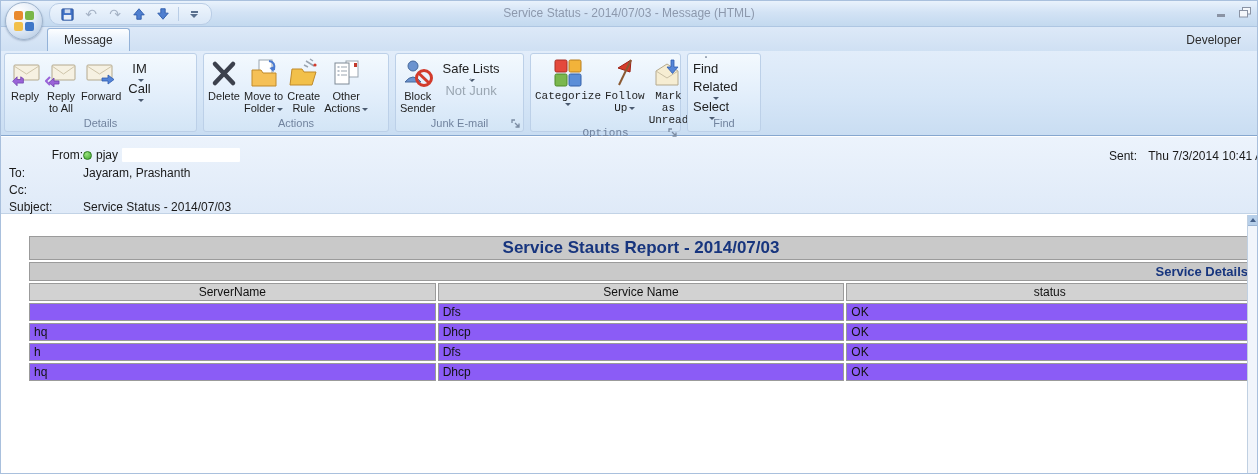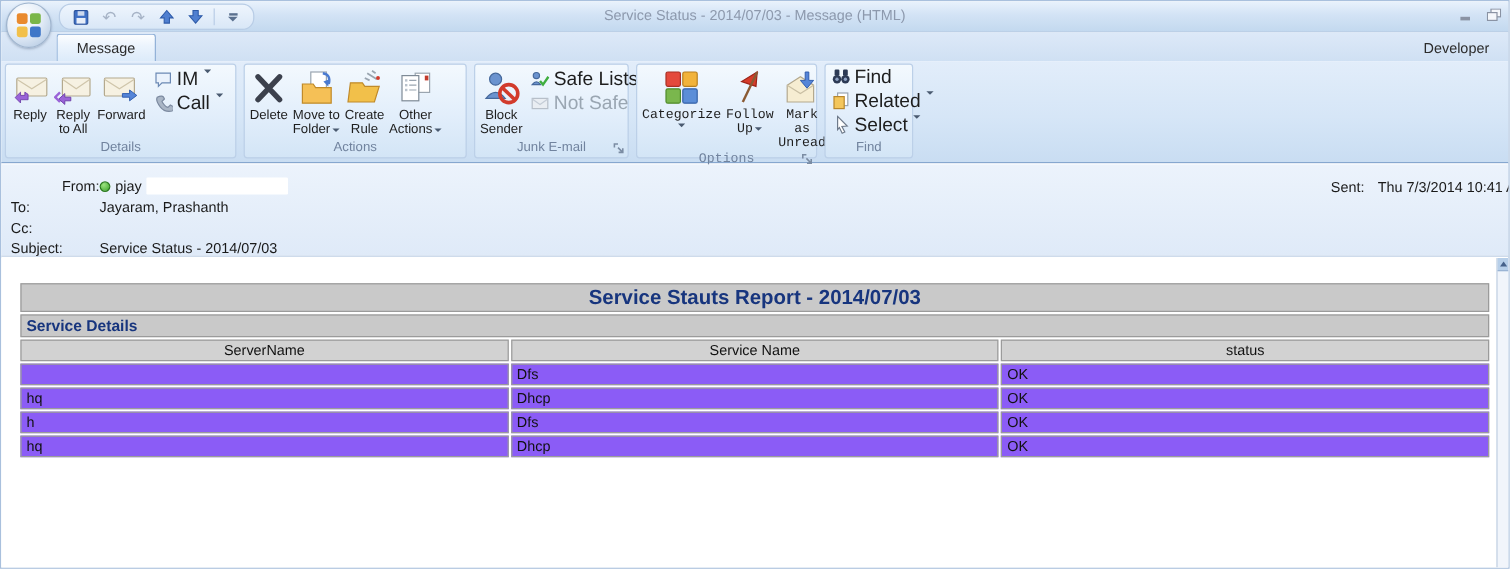--- a/index.html
+++ b/index.html
@@ -50,22 +50,22 @@
   .ribbon-inner { display:flex; padding:2px 0 0 3px; }
   .rgroup { height:79px; border:1px solid #bcd0e8; border-radius:3px; margin-right:6px;
     background:linear-gradient(#f3f9fe,#e2eefb 55%,#d3e5f6); display:flex; flex-direction:column; }
   .rgroup-content { flex:1; display:flex; align-items:flex-start; padding:2px 2px 0 2px; }
   .rgroup-label { height:15px; font-size:11px; color:#71839e; text-align:center; line-height:14px; position:relative; }
   .launcher { position:absolute; right:2px; bottom:2px; width:11px; height:11px; }
 
   .btn-large { display:flex; flex-direction:column; align-items:center; padding:1px 2px 0;
     border-radius:3px; font-size:11px; line-height:12px; color:#1e1e1e; text-align:center; }
   .btn-large .ico32 { width:32px; height:32px; margin-bottom:1px; }
-  .btn-small { display:flex; gap:3px; font-size:16px; color:#1e1e1e;
-    height:20px; padding:0 3px; border-radius:2px; white-space:nowrap; }
+  .btn-small { display:flex; align-items:center; gap:3px; font-size:13px; color:#1e1e1e;
+    height:20px; padding:0 3px; border-radius:2px; white-space:nowrap;flex-direction:column; }
   .btn-small .ico16 { width:16px; height:16px; }
   .btn-small.disabled { color:#9aa6b2; }
   .stack-col { display:flex; flex-direction:column; justify-content:flex-start; margin-left:2px; padding-top:2px; }
 
   .dd { display:inline-block; width:0; height:0; border-left:3px solid transparent;
     border-right:3px solid transparent; border-top:3px solid #4a5a70; margin-left:2px; vertical-align:middle; }
   .dd-line { display:block; margin:1px auto 0; }
 
   
   .g-respond { width:193px; } .g-actions { width:186px; } .g-junk { width:129px; }
@@ -76,25 +76,25 @@
     background:linear-gradient(#ecf3fc,#dfeaf8); border-bottom:1px solid #c2d3e6; }
   .hdr-row { position:absolute; left:8px; font-size:12px; color:#1a1a1a; display:flex; }
   .hdr-label { width:74px; }
   .hdr-value { display:flex; align-items:center; gap:4px; }
   .presence { width:9px; height:9px; border-radius:50%; background:radial-gradient(circle at 35% 30%, #9be37f, #3da52c); border:1px solid #2c7a1f; }
   .redact { display:inline-block; width:118px; height:14px; background:#ffffff; border-radius:1px; }
   .sent-line { position:absolute; top:12px; left:1108px; font-size:12px; color:#1a1a1a; white-space:nowrap; }
   .sent-label { margin-right:8px; }
 
   
-  .mail-body { position:absolute; top:214px; left:0; right:0; bottom:0; background:#fff; }
+  .mail-body { position:absolute; top:214px; left:0; right:0; bottom:0; background:#fff;padding-left:12px; }
   .report { margin:19px 16px 0 14px; border-collapse:separate; border-spacing:2px; width:1228px; table-layout:fixed; }
   .report td { border:1px solid #9b9b9b; font-size:12px; color:#111; padding:1px 4px; overflow:hidden; white-space:nowrap; }
   td.banner-title { background:#c9c9c9; text-align:center; font-size:17px; font-weight:bold; color:#17357e; height:24px; }
-  td.banner-sub { background:#c9c9c9; text-align:left; font-size:13px; font-weight:bold; color:#17357e; height:16px; }
+  td.banner-sub { background:#c9c9c9; text-align:right; font-size:13px; font-weight:bold; color:#17357e; height:16px; }
   td.colhead { background:#d2d2d2; text-align:center; height:14px; }
   td.cell { background:#8b5cf6; height:14px; }
   .col-server { width:124px; } .col-service { width:612px; } .col-status { width:488px; }
 
   
   .vscroll { position:absolute; top:214px; right:0; width:10px; bottom:0;
     background:#f1f5fb; border-left:1px solid #c0d0e2; }
   .vscroll-up { height:11px; background:#b7cfe9; border-bottom:1px solid #9ab4d4;
     display:flex; align-items:center; justify-content:center; }
   .vscroll-up::after { content:""; width:0; height:0; border-left:3px solid transparent;
@@ -274,21 +274,21 @@
                   <path d="M8 9.5 l2.5 3 L15 6" fill="none" stroke="#3fae3f" stroke-width="2"></path>
                 </svg>
               <span>Safe Lists</span>
                 <span class="dd"></span>
             </div>
             <div class="btn-small disabled">
               <svg class="ico16" viewBox="0 0 16 16">
                   <rect x="1.5" y="4" width="13" height="8.5" fill="#e9edf2" stroke="#b7bfc9"></rect>
                   <path d="M1.5 4.5 L8 9 L14.5 4.5" fill="none" stroke="#c4ccd6"></path>
                 </svg>
-              <span>Not Safe</span>
+              <span>Not Junk</span>
             </div>
           </div>
         </div>
         <div class="rgroup-label">
           <span>Junk E-mail</span>
           <span class="launcher">
             <svg width="11" height="11" viewBox="0 0 11 11">
                 <path d="M2 5 V2 H5" fill="none" stroke="#7b8ca3" stroke-width="1.3"></path>
                 <path d="M5 5 l4 4 M9 5.5 V9 H5.5" fill="none" stroke="#7b8ca3" stroke-width="1.3"></path>
               </svg>

